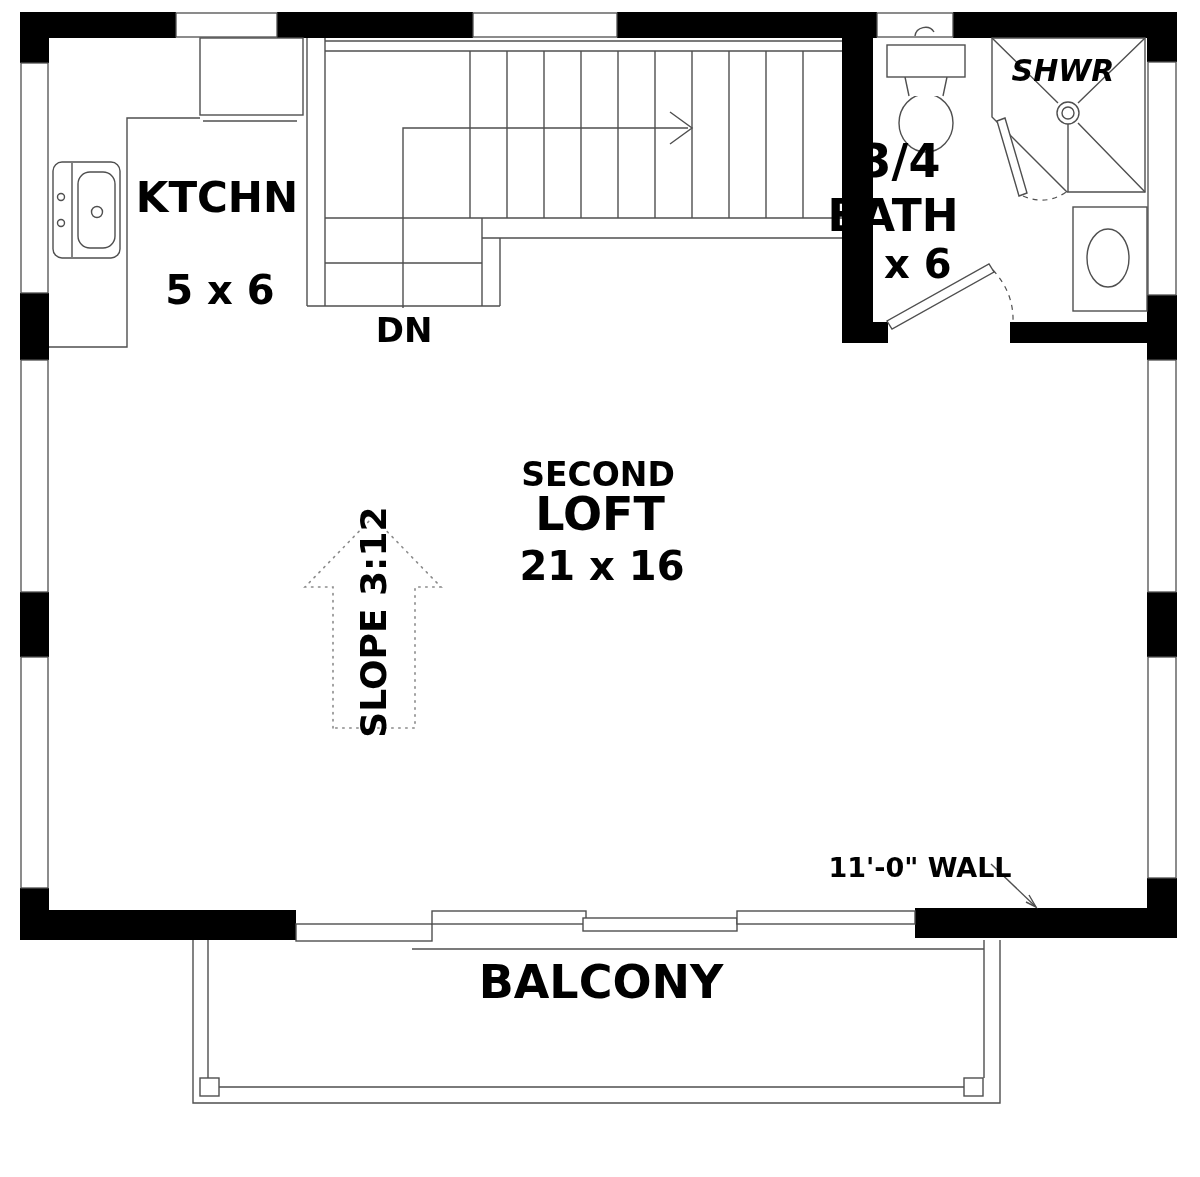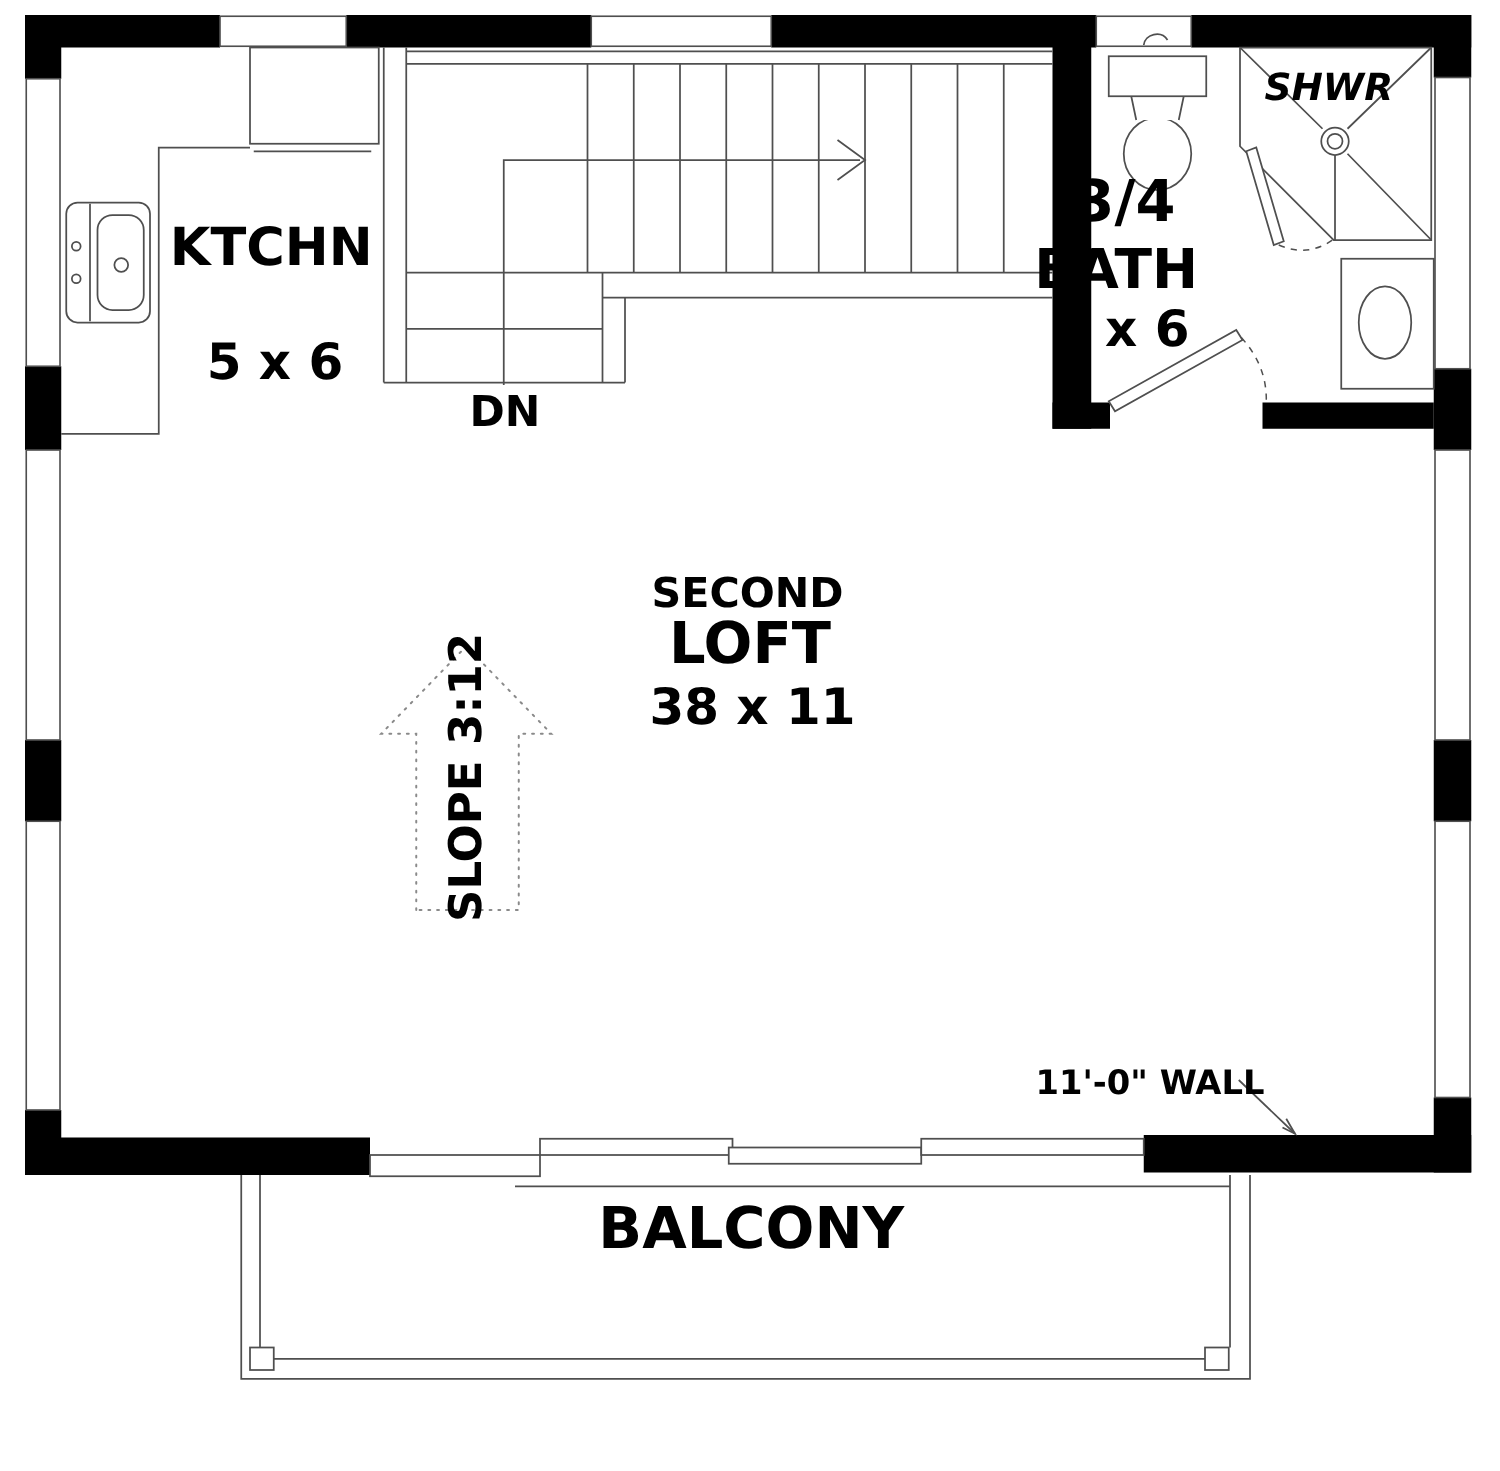--- a/index.html
+++ b/index.html
@@ -156,21 +156,21 @@
   <div class="lbl" style="left:404px;top:330px;font-size:34px;">DN</div>
 
   <div class="lbl" style="left:900px;top:161px;font-size:46px;">3/4</div>
   <div class="lbl" style="left:893px;top:216px;font-size:44px;">BATH</div>
   <div class="lbl" style="left:897px;top:264px;font-size:40px;text-align:center;">6 x 6</div>
 
   <div class="lbl" style="left:1063px;top:71px;font-size:30px;font-style:italic;">SHWR</div>
 
   <div class="lbl" style="left:598px;top:474px;font-size:33px;">SECOND</div>
   <div class="lbl" style="left:600px;top:514px;font-size:46px;">LOFT</div>
-  <div class="lbl" style="left:602px;top:566px;font-size:40px;">38 x 11</div>
+  <div class="lbl" style="left:602px;top:566px;font-size:40px;">21 x 16</div>
 
   <div class="lbl rot" style="left:374px;top:622px;font-size:36px;">SLOPE 3:12</div>
 
   <div class="lbl" style="left:920px;top:867px;font-size:27px;">11'-0" WALL</div>
 
   <div class="lbl" style="left:601px;top:982px;font-size:46px;">BALCONY</div>
 
 </div>
 
 </body></html>

